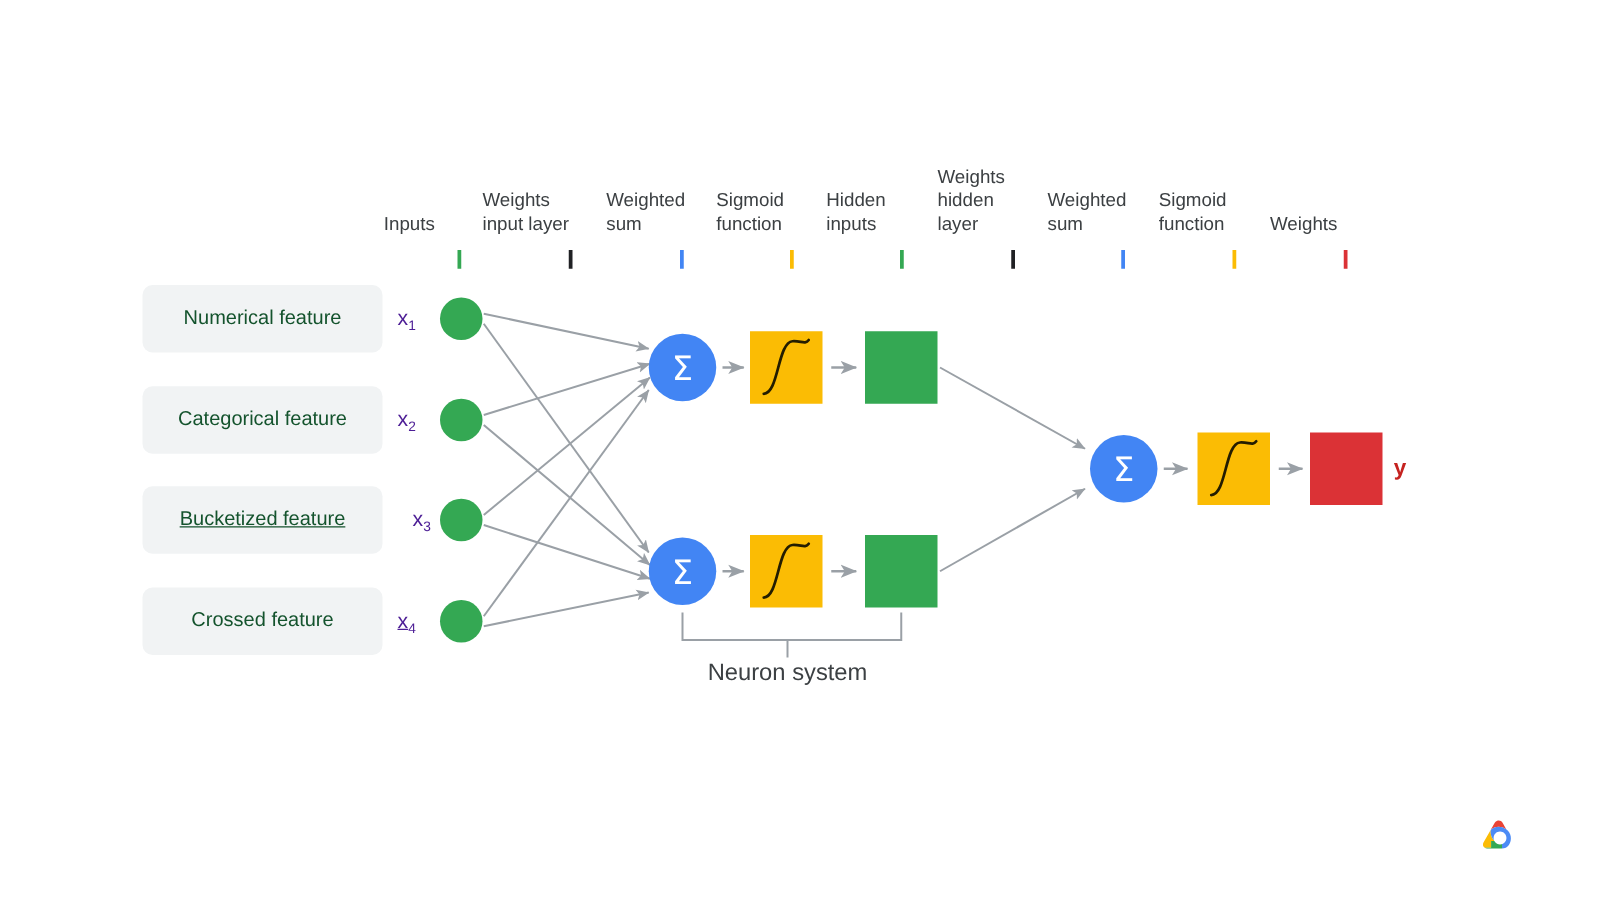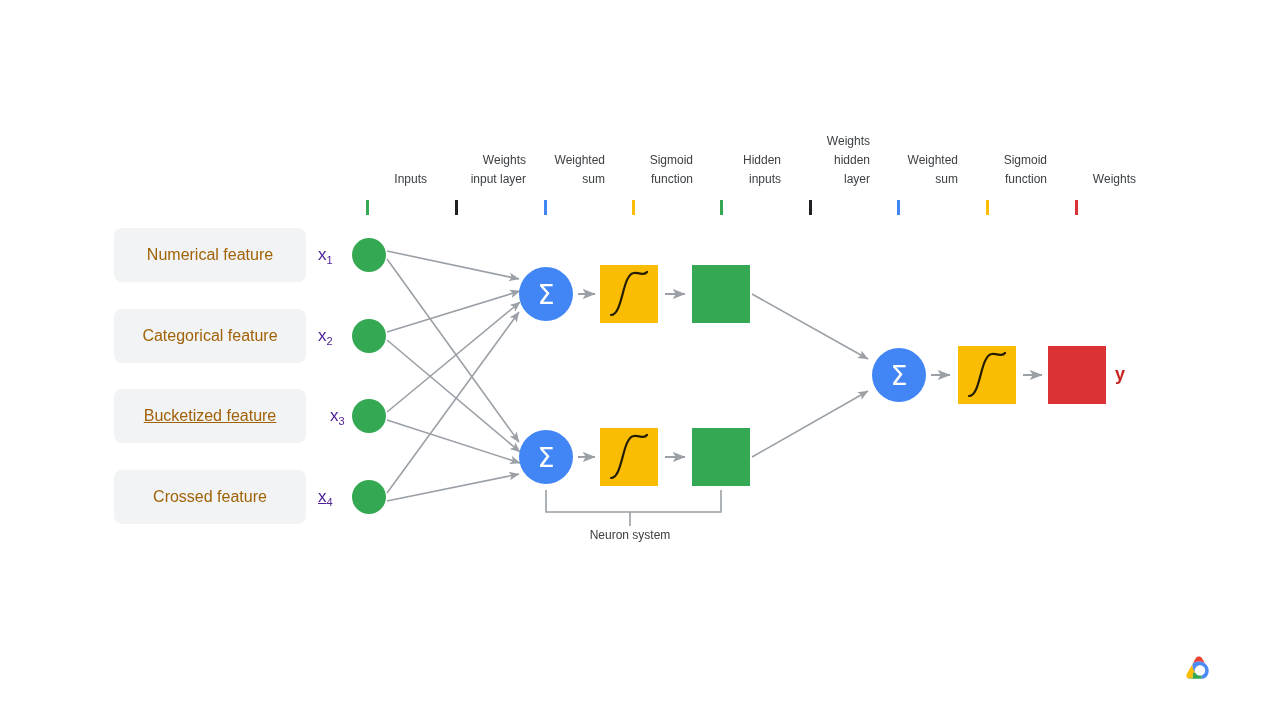--- a/index.html
+++ b/index.html
@@ -22,22 +22,22 @@
   }
   svg#diagram {
     position: absolute;
     left: 0; top: 0;
     width: 1280px;
     height: 720px;
   }
   
   .col-label {
     position: absolute;
-    text-align: right;
-    font-size: 12px;
+    text-align: left;
+    font-size: 15px;
     line-height: 19px;
     color: #3c4043;
     font-family: "Liberation Sans", sans-serif;
     white-space: pre-line;
   }
   .col-tick {
     position: absolute;
     width: 3px;
     height: 15px;
     border-radius: 0px;
@@ -46,21 +46,21 @@
   .feature-box {
     position: absolute;
     width: 192px;
     height: 54px;
     background: #f1f3f4;
     border-radius: 8px;
     display: flex;
     align-items: center;
     justify-content: center;
     font-size: 16px;
-    color: #a16207;
+    color: #14532d;
     font-family: "Liberation Sans", sans-serif;
   }
   .xlabel {
     position: absolute;
     font-size: 17px;
     color: #4c1d95;
     font-family: "Liberation Sans", sans-serif;
   }
   .xlabel sub {
     font-size: 11px;
@@ -71,21 +71,21 @@
   }
   .ylabel {
     position: absolute;
     font-size: 18px;
     font-weight: bold;
     color: #c5221f;
     font-family: "Liberation Sans", sans-serif;
   }
   .bracket-label {
     position: absolute;
-    font-size: 12px;
+    font-size: 19px;
     color: #3c4043;
     text-align: center;
     font-family: "Liberation Sans", sans-serif;
   }
   .sigma-text {
     font-family: "DejaVu Sans", sans-serif;
     font-size: 27px;
     fill: #ffffff;
   }
   #gcp-logo {

